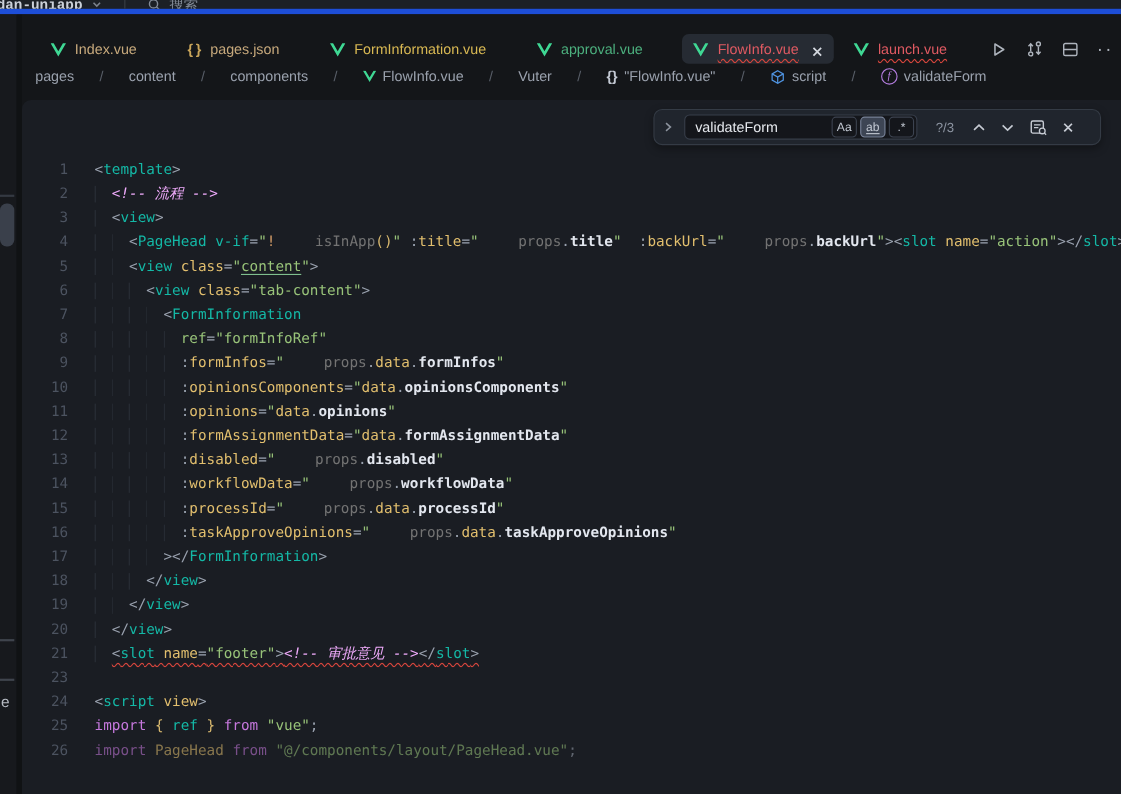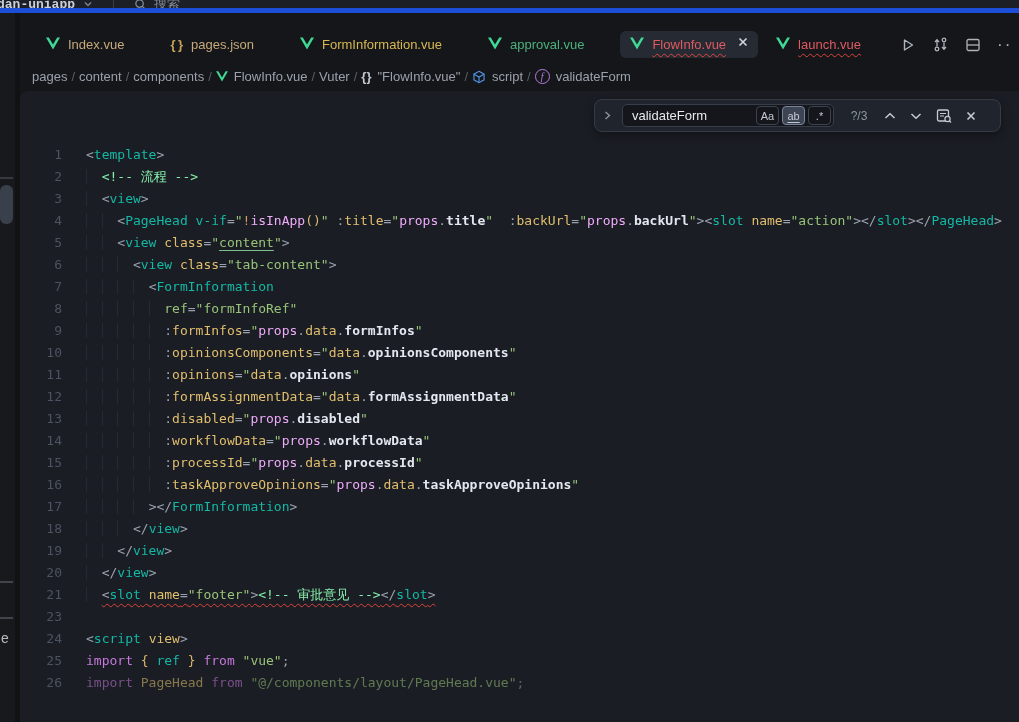--- a/index.html
+++ b/index.html
@@ -23,37 +23,37 @@
   .sl-handle { position:absolute; left:0; top:172px; width:13px; height:39px;
                background:#3a404b; border-radius:6px; }
   .sl-frag { position:absolute; left:1px; top:617px; color:#b7bcc4; font-size:14px; }
 
   
   .main { position:absolute; left:20px; top:13px; right:0; bottom:0;
           display:flex; flex-direction:column; background:#141619; }
 
   
   .tabbar { height:49px; display:flex; align-items:center; padding:14px 8px 0 16px; gap:0; }
-  .tab { display:flex; align-items:flex-start; gap:8px; font-size:13px; padding:6px 10px;
+  .tab { display:flex; align-items:flex-end; gap:8px; font-size:13px; padding:6px 10px;
          border-radius:6px; margin-right:26px; white-space:nowrap; cursor:default; }
   .tab.active { background:#262b33; margin-right:8px; }
   .t-amber { color:#c7a97c; } .t-yellow { color:#d8b853; }
   .t-green { color:#4cb07e; } .t-red { color:#e05a62; }
   .err-squiggle { text-decoration-line:underline; text-decoration-style:wavy;
                   text-decoration-color:#d8453c; text-decoration-thickness:1px;
                   text-underline-offset:4px; }
   .braces-ic { color:#c9a55a; font-weight:bold; font-size:13px; }
   .tclose { display:flex; margin-left:4px; }
   .tab-actions { margin-left:auto; display:flex; align-items:center; gap:16px;
                  padding-right:0; color:#aeb4bd; overflow:hidden; }
   .act-btn { display:flex; align-items:center; }
   .more-dots { font-size:17px; letter-spacing:2px; color:#aeb4bd; width:14px; overflow:hidden; }
 
   
-  .breadcrumbs { height:29px; display:flex; align-items:center; gap:4px;
+  .breadcrumbs { height:29px; display:flex; align-items:flex-start; gap:23px;
                  padding-left:12px; font-size:13px; color:#9aa1ad; white-space:nowrap; }
   .bc-item { display:flex; align-items:center; gap:6px; cursor:default; }
   .bc-sep { color:#595f69; }
   .fn-ic { width:15px; height:15px; border:1.2px solid #b57ee0; border-radius:50%;
            color:#b57ee0; font-size:10px; font-style:italic; display:flex;
            align-items:center; justify-content:center; font-family:"Liberation Serif",serif; }
 
   
   .editor { flex:1; background:#1a1d23; border-top-left-radius:8px; position:relative;
             overflow:hidden; }
@@ -89,25 +89,25 @@
   .toks.squiggle { text-decoration-line:underline; text-decoration-style:wavy;
                    text-decoration-color:#d8453c; text-decoration-thickness:1px;
                    text-underline-offset:4px; }
   .toks.dim { opacity:.55; }
   .tk-pun { color:#9aa2af; }
   .tk-tag { color:#14b8a6; }
   .tk-attr { color:#e2bf6e; }
   .tk-str { color:#98c379; }
   .tk-strU { color:#98c379; text-decoration:underline; text-decoration-color:#7fbf8e;
              text-underline-offset:3px; }
-  .tk-blue { color:#f0abfc; }
+  .tk-blue { color:#737373;margin-left:36px; }
   .tk-orange { color:#d19a66; }
   .tk-gold { color:#d9b96f; }
   .tk-purple { color:#c678dd; }
-  .tk-cmt { color:#86efac; }
+  .tk-cmt { color:#f0abfc;font-style:italic; }
   .tk-prop { color:#e3e7ef; font-weight:bold; }
 
   svg { display:block; }
 </style>
 </head>
 <body>
 
 <div class="topbar">
   <div class="topbar-row">
     <span class="project-name">dan-uniapp</span>

